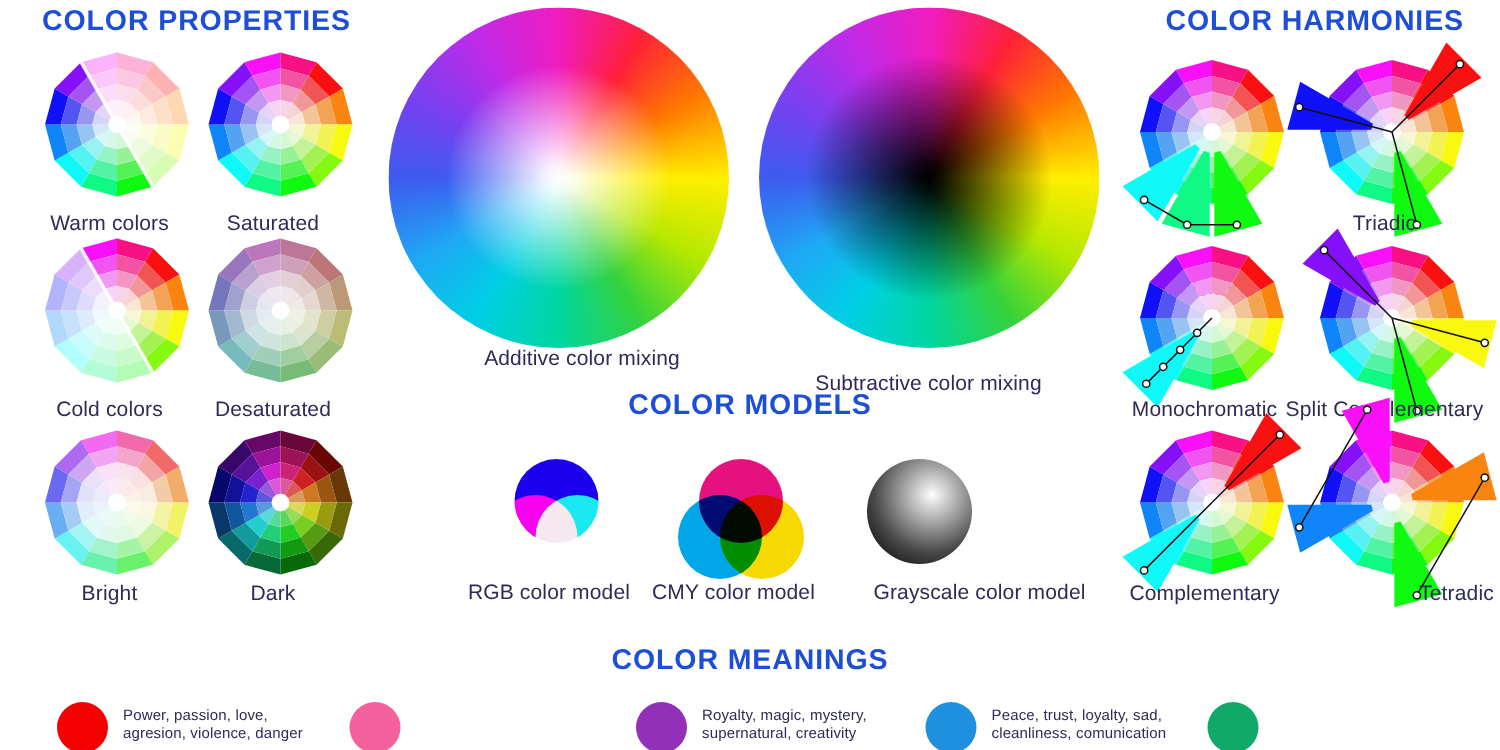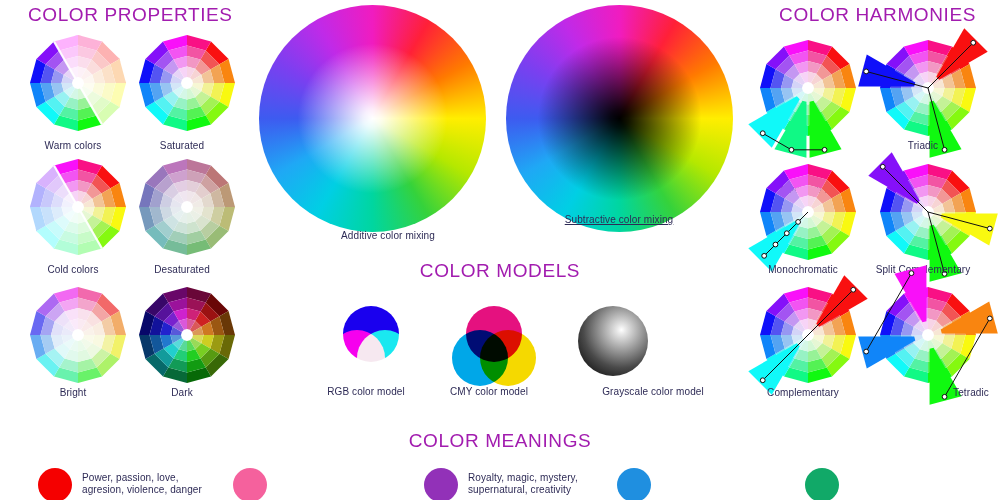--- a/index.html
+++ b/index.html
@@ -8,32 +8,32 @@
     background: #ffffff;
     font-family: "Liberation Sans", sans-serif;
     overflow: hidden;
   }
   .page { position: relative; width: 1000px; height: 500px; }
 
   .section-title {
     position: absolute;
     font-size: 19px;
     letter-spacing: 0.6px;
-    color: #a21caf;
-    font-weight: 400;
+    color: #1d4ed8;
+    font-weight: 700;
     white-space: nowrap;
   }
   #title-properties { left: 28px;  top: 4px; }
   #title-harmonies  { right: 24px; top: 4px; }
   #title-models     { left: 0; right: 0; top: 260px; text-align: center; }
   #title-meanings   { left: 0; right: 0; top: 430px; text-align: center; }
 
   .caption {
     position: absolute;
-    font-size: 10px;
+    font-size: 14px;
     color: #2e2b56;
     text-align: center;
     white-space: nowrap;
     transform: translateX(-50%);
     letter-spacing: .1px;
   }
 
   .wheel-slot { position: absolute; }
 
   svg { display: block; overflow: visible; }
@@ -99,21 +99,21 @@
 
   <div class="section-title" id="title-properties">COLOR PROPERTIES</div>
   <div class="section-title" id="title-harmonies">COLOR HARMONIES</div>
   <div class="section-title" id="title-models">COLOR MODELS</div>
   <div class="section-title" id="title-meanings">COLOR MEANINGS</div>
 
   <div class="big-disc" id="additive-disc"></div>
   <div class="caption" style="left:388px; top:230px;">Additive color mixing</div>
 
   <div class="big-disc" id="subtractive-disc"></div>
-  <div class="caption" style="left:619px; top:214px;text-decoration:underline;">Subtractive color mixing</div>
+  <div class="caption" style="left:619px; top:247px;">Subtractive color mixing</div>
 
   <div class="wheel-slot" id="pw-0" style="left:28px;  top:33px;">
       <svg width="100" height="100" viewBox="0 0 100 100">
         <polygon points="74.00,8.43 91.57,26.00 82.48,31.25 68.75,17.52" fill="hsl(0,95%,52%)"></polygon>
         <polygon points="68.75,17.52 82.48,31.25 73.38,36.50 63.50,26.62" fill="hsl(0,86%,64%)"></polygon>
         <polygon points="63.50,26.62 73.38,36.50 64.29,41.75 58.25,35.71" fill="hsl(0,78%,77%)"></polygon>
         <polygon points="58.25,35.71 64.29,41.75 55.20,47.00 53.00,44.80" fill="hsl(0,70%,90%)"></polygon>
         <polygon points="91.57,26.00 98.00,50.00 87.50,50.00 82.48,31.25" fill="hsl(30,95%,52%)"></polygon>
         <polygon points="82.48,31.25 87.50,50.00 77.00,50.00 73.38,36.50" fill="hsl(30,86%,64%)"></polygon>
         <polygon points="73.38,36.50 77.00,50.00 66.50,50.00 64.29,41.75" fill="hsl(30,78%,77%)"></polygon>
@@ -833,18 +833,20 @@
   <div class="meaning" style="left:233px;">
     <div class="swatch" style="background: rgb(245, 97, 157);"></div>
   </div>
   <div class="meaning" style="left:424px;">
     <div class="swatch" style="background: rgb(146, 49, 184);"></div>
     <div class="mtext">Royalty, magic, mystery,
 supernatural, creativity</div>
   </div>
   <div class="meaning" style="left:617px;">
     <div class="swatch" style="background: rgb(31, 143, 224);"></div>
+    <div class="mtext">Peace, trust, loyalty, sad,
+cleanliness, comunication</div>
   </div>
   <div class="meaning" style="left:805px;">
     <div class="swatch" style="background: rgb(17, 169, 104);"></div>
   </div>
 
 </div>
 
 </body></html>

